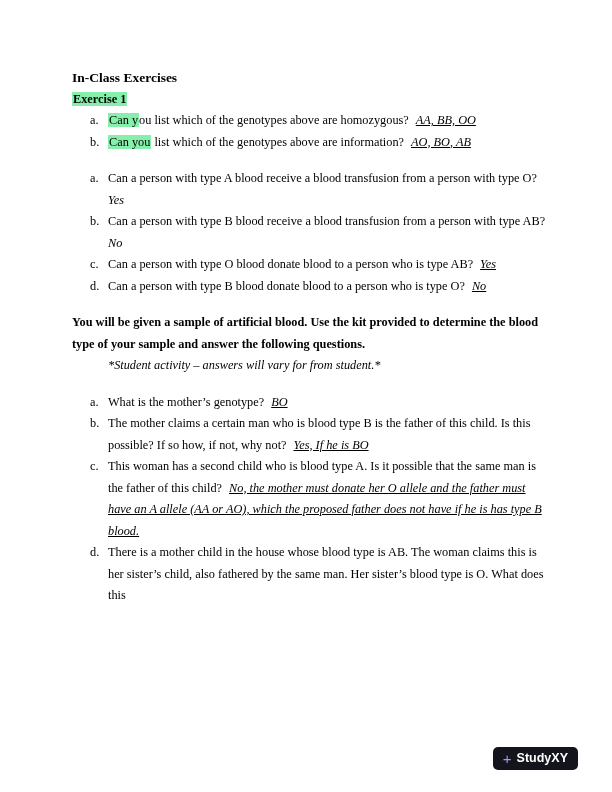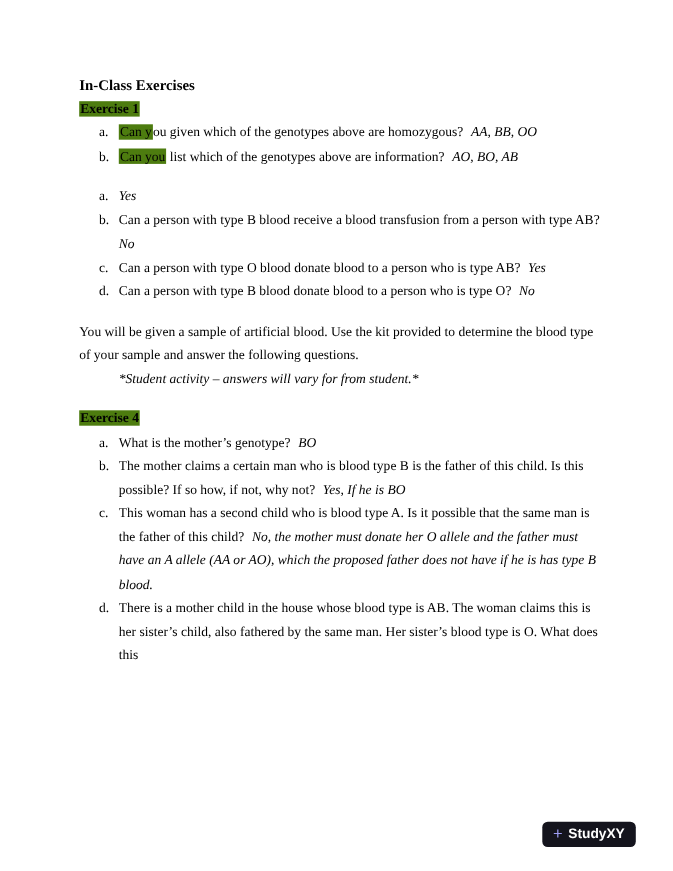--- a/index.html
+++ b/index.html
@@ -22,28 +22,28 @@
     top: 67px;
     width: 478px;
   }
   .doc-title {
     font-weight: bold;
     font-size: 13.5px;
     margin: 0;
   }
   .exercise { margin-top: 15px; }
   .exercise.first { margin-top: 0; }
-  mark { background: #4d7c0f; color: inherit; padding: 0 1px; }
+  mark { background: #86efac; color: inherit; padding: 0 1px; }
   .hd { font-weight: bold; }
-  .para { margin: 0; }
+  .para { margin: 0; font-weight: bold; }
   .note { font-style: italic; margin: 0 0 0 36px; }
   .item { display: flex; margin-left: 18px; }
   .marker { width: 18px; flex: none; }
   .itext { flex: 1; }
-  .ans { font-style: italic; margin-left: 7px; }
+  .ans { font-style: italic; margin-left: 7px; text-decoration: underline; }
   .ansline { font-style: italic; }
   .logo {
     position: absolute;
     right: 34px;
     bottom: 22px;
     height: 23px;
     display: flex;
     align-items: center;
     gap: 5px;
     padding: 0 10px;
@@ -66,32 +66,33 @@
 
 <div class="page">
   <div class="content">
 
     <p class="doc-title">In-Class Exercises</p>
 
     <div class="exercise first">
       <div><mark class="hd">Exercise 1</mark></div>
       <div class="item">
         <span class="marker">a.</span>
-        <div class="itext"><mark>Can y</mark><span>ou given which of the genotypes above are homozygous?</span><span class="ans">AA, BB, OO</span></div>
+        <div class="itext"><mark>Can y</mark><span>ou list which of the genotypes above are homozygous?</span><span class="ans">AA, BB, OO</span></div>
       </div>
       <div class="item">
         <span class="marker">b.</span>
         <div class="itext"><mark>Can you</mark><span> list which of the genotypes above are information?</span><span class="ans">AO, BO, AB</span></div>
       </div>
     </div>
 
     <div class="exercise">
       <div class="item">
         <span class="marker">a.</span>
         <div class="itext">
+          <span>Can a person with type A blood receive a blood transfusion from a person with type O?</span>
           <div class="ansline">Yes</div>
         </div>
       </div>
       <div class="item">
         <span class="marker">b.</span>
         <div class="itext">
           <span>Can a person with type B blood receive a blood transfusion from a person with type AB?</span>
           <div class="ansline">No</div>
         </div>
       </div>
@@ -104,21 +105,20 @@
         <div class="itext"><span>Can a person with type B blood donate blood to a person who is type O?</span><span class="ans">No</span></div>
       </div>
     </div>
 
     <div class="exercise">
       <p class="para">You will be given a sample of artificial blood. Use the kit provided to determine the blood type of your sample and answer the following questions.</p>
       <p class="note">*Student activity – answers will vary for from student.*</p>
     </div>
 
     <div class="exercise">
-      <div><mark class="hd">Exercise 4</mark></div>
       <div class="item">
         <span class="marker">a.</span>
         <div class="itext"><span>What is the mother’s genotype?</span><span class="ans">BO</span></div>
       </div>
       <div class="item">
         <span class="marker">b.</span>
         <div class="itext"><span>The mother claims a certain man who is blood type B is the father of this child. Is this possible? If so how, if not, why not?</span><span class="ans">Yes, If he is BO</span></div>
       </div>
       <div class="item">
         <span class="marker">c.</span>

